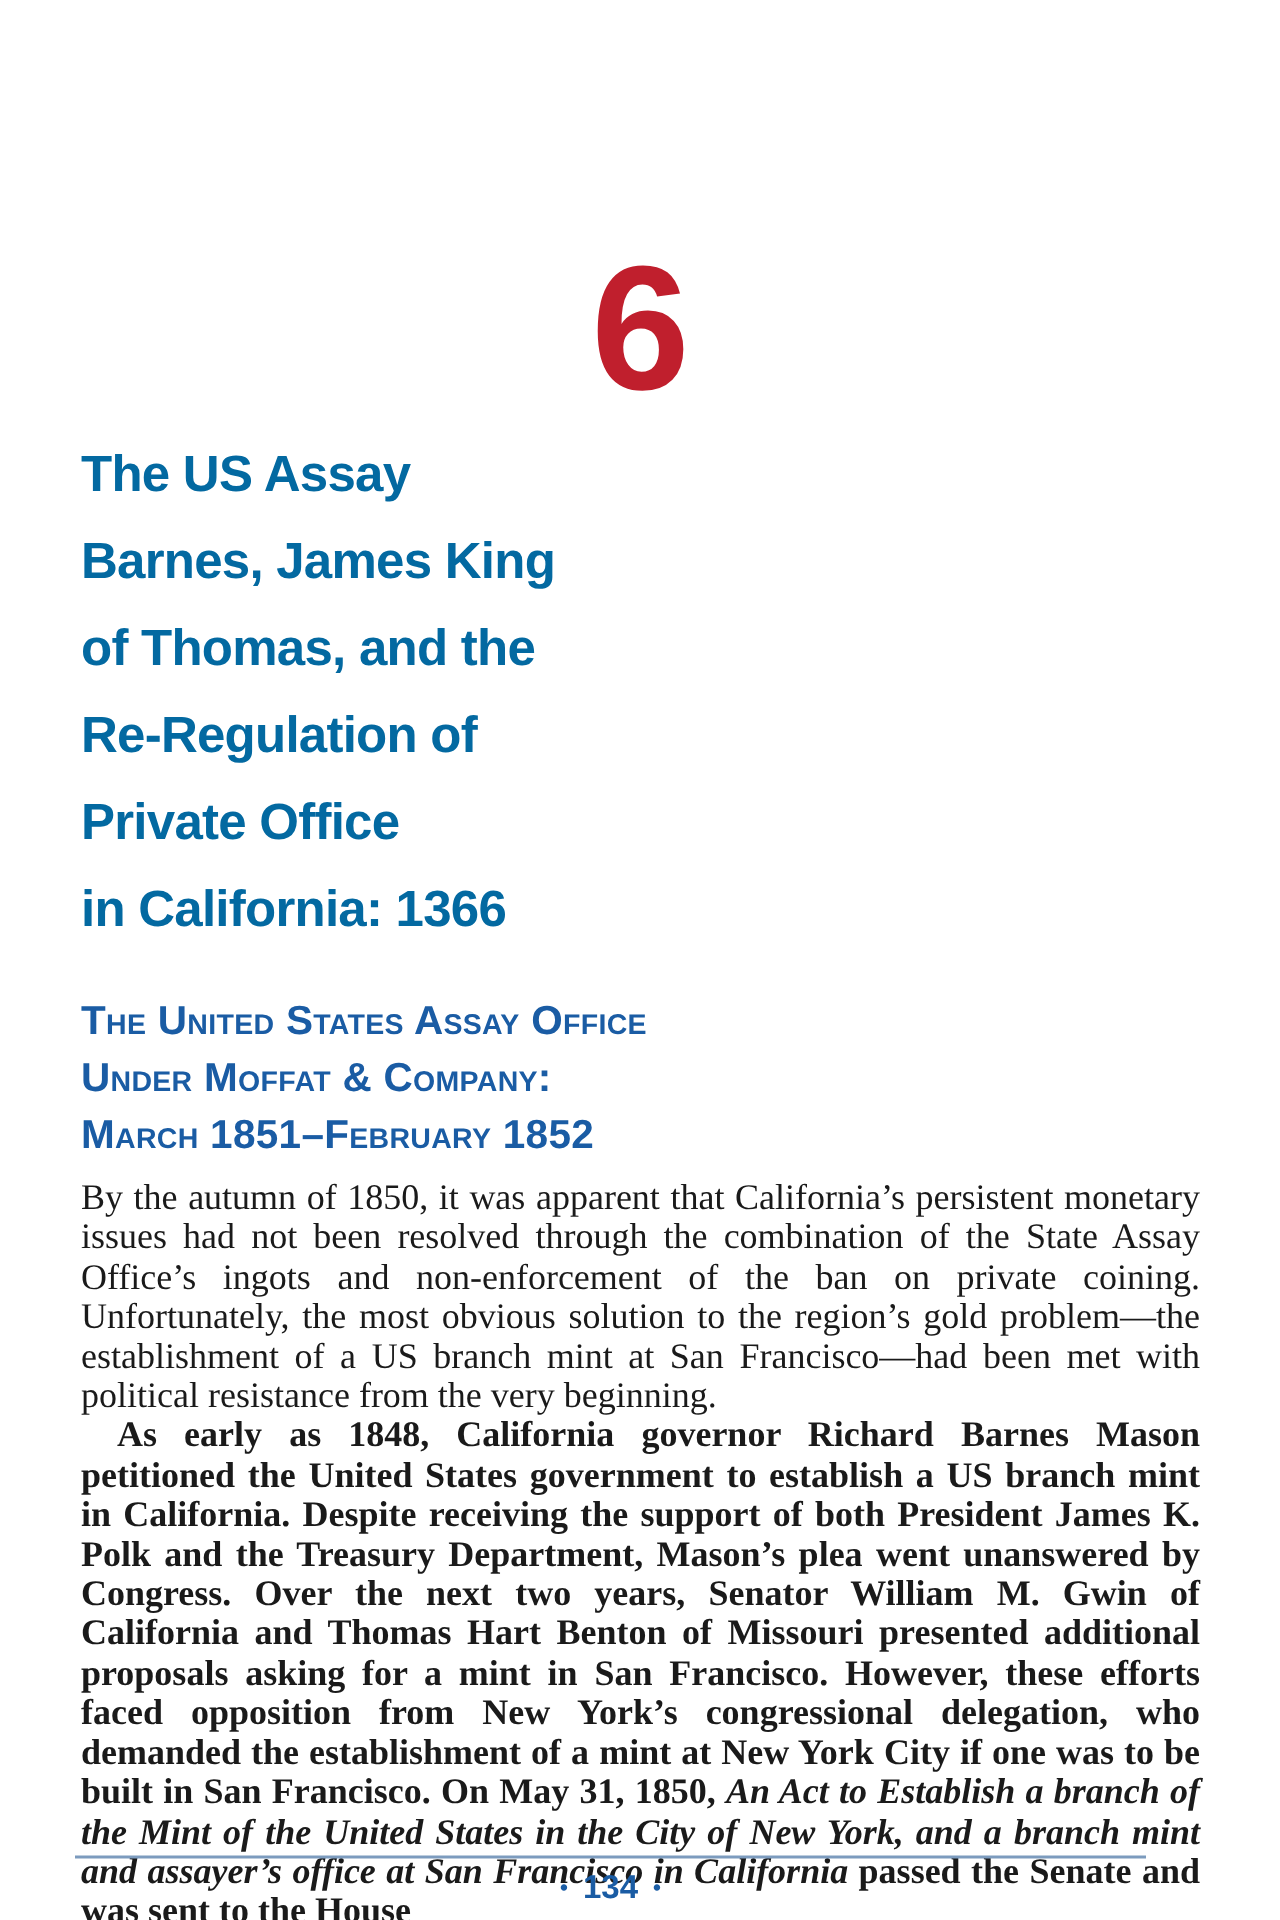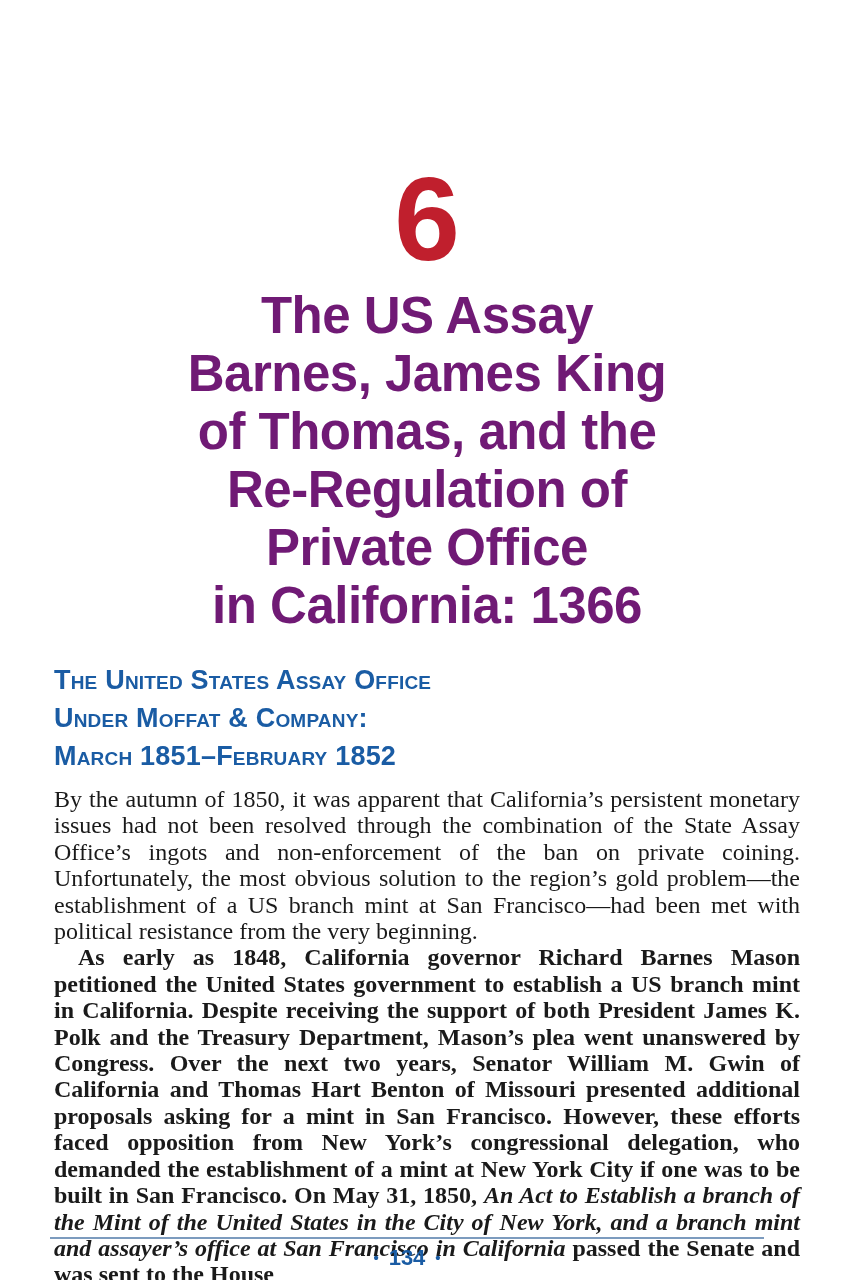--- a/index.html
+++ b/index.html
@@ -23,26 +23,25 @@
     text-align: center;
     font-family: "Liberation Sans", sans-serif;
     font-weight: bold;
     font-size: 118px;
     line-height: 112px;
     color: #c01f2d;
     letter-spacing: 0px;
   }
   .chapter-title {
     margin-top: 12px;
-    text-align: center;
     font-family: "Liberation Sans", sans-serif;
     font-weight: bold;
-    font-size: 51px;
+    font-size: 34px;
     line-height: 58px;
-    color: #701a75;
+    color: #0369a1;
     letter-spacing: -0.5px;
   }
   .section-heading {
     margin-top: 26px;
     text-align: left;
     font-family: "Liberation Sans", sans-serif;
     font-weight: bold;
     font-variant: small-caps;
     font-size: 27px;
     line-height: 38px;

